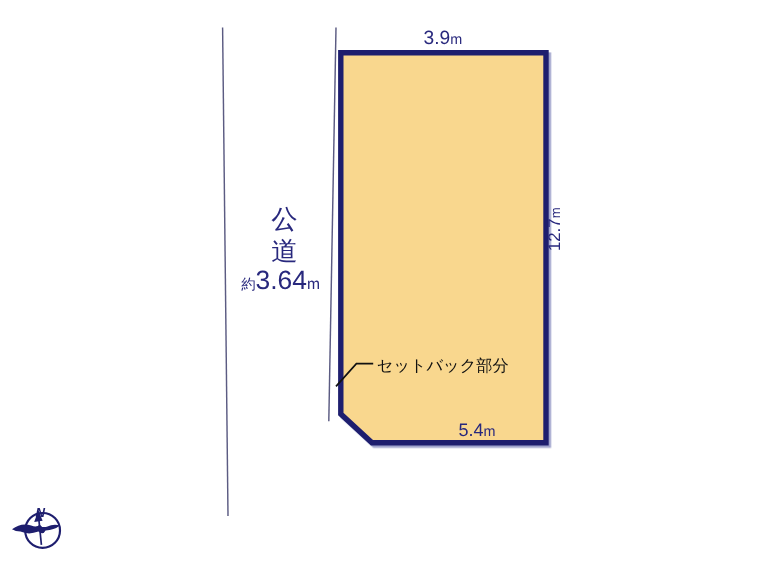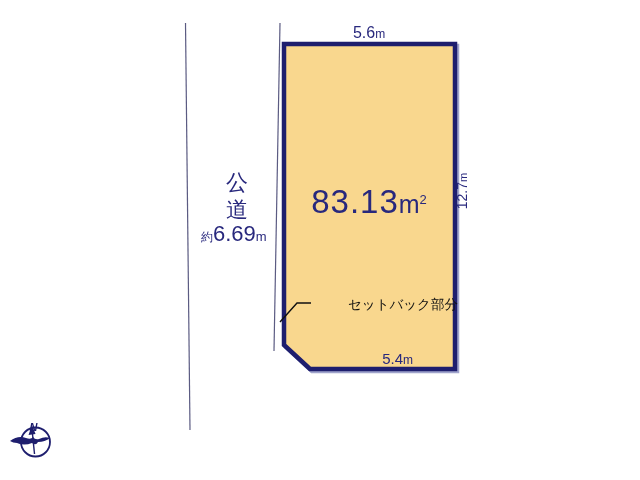--- a/index.html
+++ b/index.html
@@ -35,21 +35,21 @@
     font-size:14px;transform:rotate(-90deg);}
   .dim-right .unit{font-size:11px;}
 
   .dim-bottom{left:353px;top:350px;width:60px;text-align:right;font-size:15px;}
   .dim-bottom .unit{font-size:12px;}
 
   .area-label{left:288px;top:183px;width:162px;text-align:center;font-size:33px;letter-spacing:1px;}
   .area-label .unit{font-size:25px;letter-spacing:0;}
   .area-label sup{font-size:13px;vertical-align:super;}
 
-  .setback-label{left:314px;top:296px;font-size:13.5px;color:var(--label-text,#111111);margin-left:34px;}
+  .setback-label{left:314px;top:296px;font-size:13.5px;color:var(--label-text,#111111);}
 
   .road-left-name{left:224px;top:169px;width:26px;text-align:center;
     font-size:22px;line-height:27px;}
   .road-left-name span{display:block;}
   .road-left-width{left:201px;top:221px;font-size:22px;}
   .road-left-width .approx{font-size:12px;}
   .road-left-width .unit{font-size:13px;}
 
   .road-bottom{left:344px;top:394px;font-size:21px;}
   .road-bottom .approx{font-size:12px;}
@@ -78,40 +78,37 @@
       <circle class="compass-stroke" cx="15.5" cy="15" r="14.5" stroke-width="1.8"></circle>
       <text class="compass-n" x="9.5" y="3.5">N</text>
       <line class="compass-stroke" x1="14.5" y1="27" x2="12" y2="2" stroke-width="1.4"></line>
       <polygon class="compass-fill" points="12,-2 8.5,8 15.5,7"></polygon>
       <path class="compass-fill" d="M-10,14 Q-2,8 6,11 Q11,13 13,10 Q15,13 19,12 Q25,9 30,11
                Q25,15 18,15 Q16,19 12,16 Q4,19 -3,16 Q-7,16 -10,14 Z"></path>
     </g>
   </svg>
 
   <div class="lbl dim-top">
-    <span>5.6</span><span class="unit">m</span>
+    <span>3.9</span><span class="unit">m</span>
   </div>
 
   <div class="lbl dim-right">
     <span>12.7</span><span class="unit">m</span>
   </div>
 
-  <div class="lbl area-label">
-    <span>83.13</span><span class="unit"><span>m</span><sup>2</sup></span>
-  </div>
 
   <div class="lbl setback-label">セットバック部分</div>
 
   <div class="lbl dim-bottom">
     <span>5.4</span><span class="unit">m</span>
   </div>
 
   <div class="lbl road-left-name">
     <span>公</span>
     <span>道</span>
   </div>
   <div class="lbl road-left-width">
-    <span class="approx">約</span><span>6.69</span><span class="unit">m</span>
+    <span class="approx">約</span><span>3.64</span><span class="unit">m</span>
   </div>
 
 
 
 </div>
 
 </body></html>

